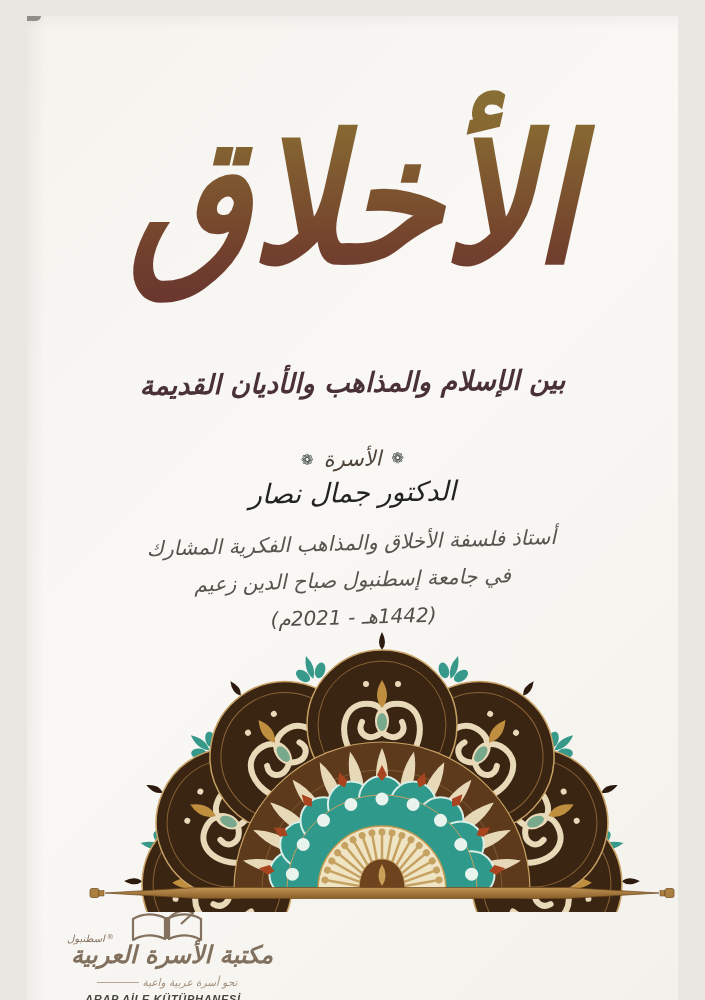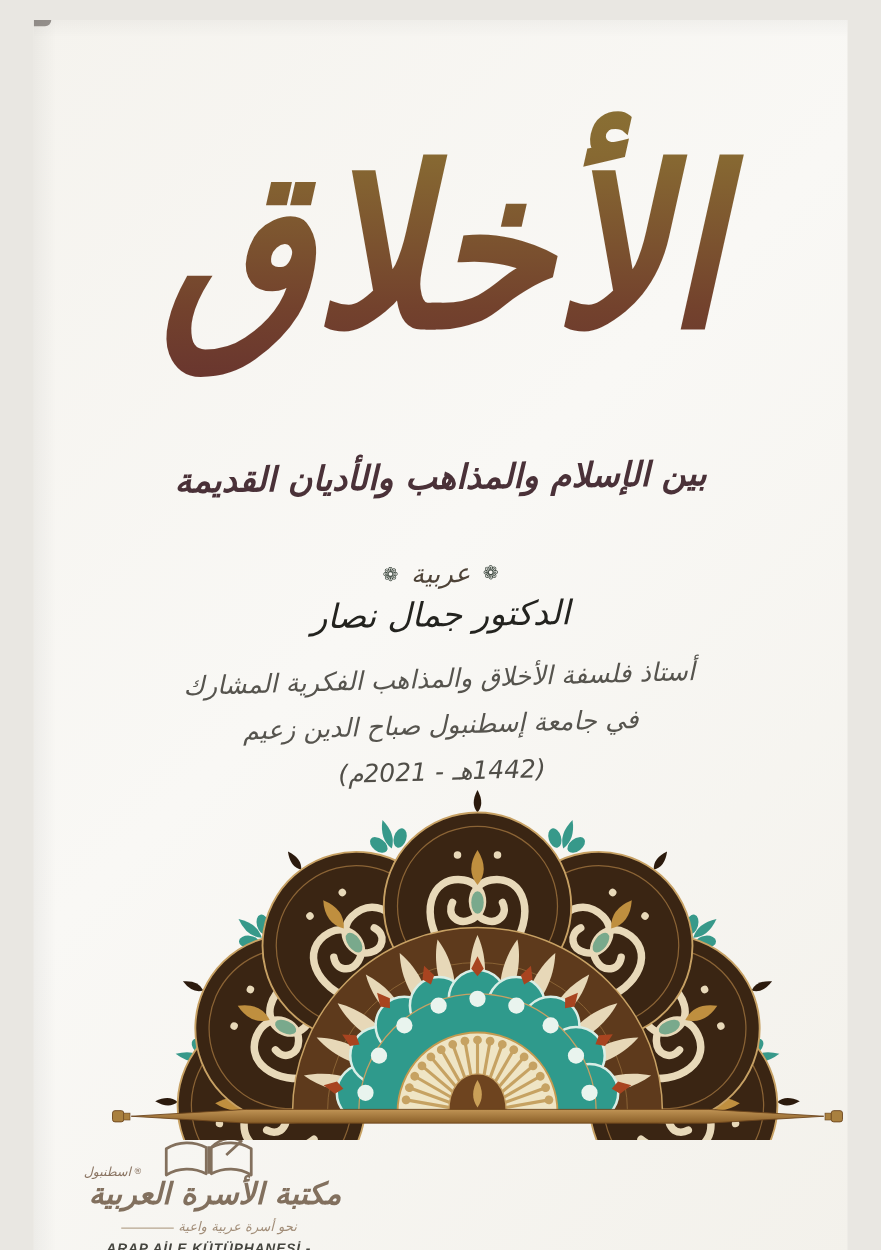--- a/index.html
+++ b/index.html
@@ -79,21 +79,21 @@
 
 <div class="page">
   <div class="scan-mark"></div>
 
   <div class="title" lang="ar">الأخلاق</div>
 
   <div class="subtitle" lang="ar">بين الإسلام والمذاهب والأديان القديمة</div>
 
   <div class="byline">
     <span class="orn">❁</span>
-    <span lang="ar">عربية</span>
+    <span lang="ar">الأسرة</span>
     <span class="orn">❁</span>
   </div>
 
   <div class="author" lang="ar">الدكتور جمال نصار</div>
 
   <div class="affil" lang="ar">
     <div class="l">أستاذ فلسفة الأخلاق والمذاهب الفكرية المشارك</div>
     <div class="l">في جامعة إسطنبول صباح الدين زعيم</div>
     <div class="date">(1442هـ - 2021م)</div>
   </div>

